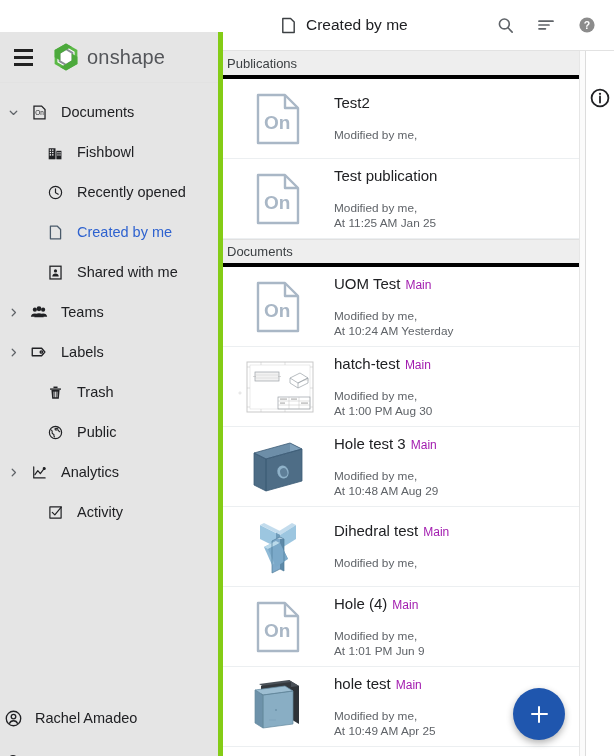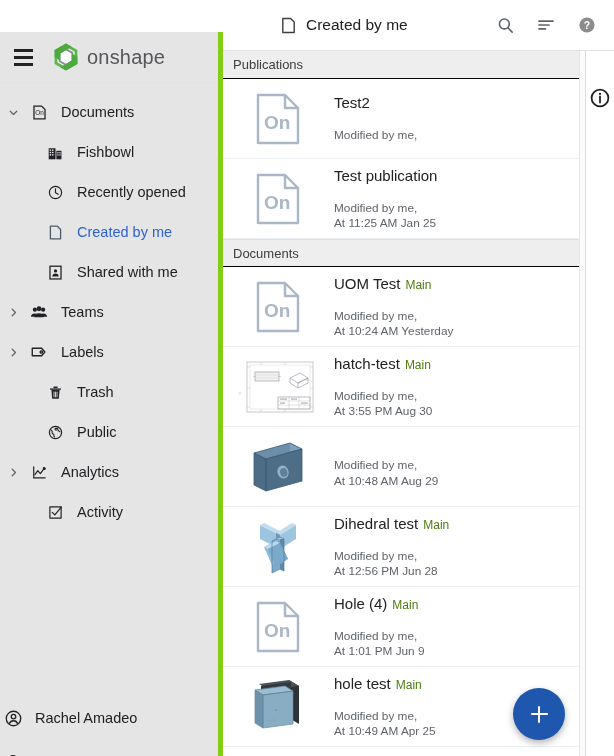--- a/index.html
+++ b/index.html
@@ -97,24 +97,24 @@
     background: #ffffff;
     border-right: 1px solid #e6e6e6;
     overflow: hidden;
     position: relative;
   }
   .list-inner { height: 100%; }
 
   .section-head {
     background: #eeeeee;
     border-top: 1px solid #e0e0e0;
-    border-bottom: 1px solid #000000;
+    border-bottom: 4px solid #000000;
     height: 28px;
     display: flex; align-items: center;
-    padding-left: 10px;
+    padding-left: 4px;
     font-size: 13px;
     color: #3c4043;
   }
   .section-head:first-child { border-top: none; }
 
   .row {
     display: flex; align-items: center;
     height: 80px;
     border-bottom: 1px solid #eceff1;
     background: #fff;
@@ -123,21 +123,21 @@
   }
   .row .thumb {
     width: 100px; min-width: 100px; height: 70px;
     display: flex; align-items: center; justify-content: center;
   }
   .row .meta { flex: 1 1 auto; padding-left: 6px; min-width: 0; }
   .row .r-title {
     font-size: 15px; color: #202124; line-height: 19px;
     white-space: nowrap; overflow: hidden; text-overflow: ellipsis;
   }
-  .row .r-branch { font-size: 12px; color: #4d7c0f; margin-left: 5px; }
+  .row .r-branch { font-size: 12px; color: #a21caf; margin-left: 5px; }
   .row .r-sub {
     font-size: 11.8px; color: #5f6368; line-height: 15.5px; margin-top: 14px;
   }
 
   
   .on-doc { width: 46px; height: 52px; display: block; }
 
   .right-rail {
     flex: 1 1 auto;
     background: #ffffff;
@@ -490,40 +490,43 @@
                 <path d="M24 4 v3 M48 4 v3 M24 51 v3 M48 51 v3" stroke="#c0c0c0" stroke-width=".5"></path>
                 <circle cx="3" cy="35" r="1.1" fill="none" stroke="#d0d0d0" stroke-width=".6"></circle>
               </svg>
             </div>
             <div class="meta">
               <div class="r-title">
                 <span>hatch-test</span><span class="r-branch">Main</span>
               </div>
               <div class="r-sub">
                 <div>Modified by me,</div>
-                <div>At 3:55 PM Aug 30</div>
+                <div>At 1:00 PM Aug 30</div>
               </div>
             </div>
           </div>
 
           <div class="row">
             <div class="thumb">
               <svg width="64" height="64" viewBox="0 0 64 64">
                 <path d="M8 18 L44 8 L56 14 L20 24 Z" fill="#6d8ea8"></path>
                 <path d="M44 8 L56 14 L56 46 L44 40 Z" fill="#7fa0ba"></path>
                 <path d="M8 18 L20 24 L20 56 L8 50 Z" fill="#4d6c85"></path>
                 <path d="M20 24 L56 14 L56 46 L20 56 Z" fill="#4e6d86"></path>
                 <ellipse cx="37" cy="37" rx="5.6" ry="6.6" transform="rotate(-16 37 37)" fill="#8fb2c9"></ellipse>
                 <ellipse cx="37.6" cy="37.6" rx="3.6" ry="4.4" transform="rotate(-16 37 37)" fill="#5f7f98"></ellipse>
                 <path d="M20 24 L56 14 L56 46 L20 56 Z" fill="none" stroke="#3d5d77" stroke-width=".8"></path>
                 <path d="M8 18 L44 8 L56 14 L20 24 Z" fill="none" stroke="#3d5d77" stroke-width=".8"></path>
                 <path d="M8 18 L20 24 L20 56 L8 50 Z" fill="none" stroke="#3d5d77" stroke-width=".8"></path>
               </svg>
             </div>
             <div class="meta">
+              <div class="r-title">
+                <span>Hole test 3</span><span class="r-branch">Main</span>
+              </div>
               <div class="r-sub">
                 <div>Modified by me,</div>
                 <div>At 10:48 AM Aug 29</div>
               </div>
             </div>
           </div>
 
           <div class="row">
             <div class="thumb">
               <svg width="64" height="68" viewBox="0 0 64 68">
@@ -542,21 +545,20 @@
                 <path d="M22 36 L34 30 L42 46 L30 54 Z" fill="#7ba9c9"></path>
                 <path d="M26 28 L34 24 L38 26 L38 58 L34 56 L26 60 Z" fill="none" stroke="#4f7b99" stroke-width=".7"></path>
               </svg>
             </div>
             <div class="meta">
               <div class="r-title">
                 <span>Dihedral test</span><span class="r-branch">Main</span>
               </div>
               <div class="r-sub">
                 <div>Modified by me,</div>
-                <div>At 12:56 PM Jun 28</div>
               </div>
             </div>
           </div>
 
           <div class="row">
             <div class="thumb">
               <svg class="on-doc" viewBox="0 0 46 52">
                 <path d="M3 2 h27 l13 13 v35 h-40 z" fill="none" stroke="#a9b7c6" stroke-width="2.4" stroke-linejoin="round"></path>
                 <path d="M30 2 v13 h13" fill="none" stroke="#a9b7c6" stroke-width="2.4" stroke-linejoin="round"></path>
                 <text x="9" y="36" font-size="19" font-weight="bold" fill="#a9b7c6" font-family="Liberation Sans, sans-serif">On</text>

